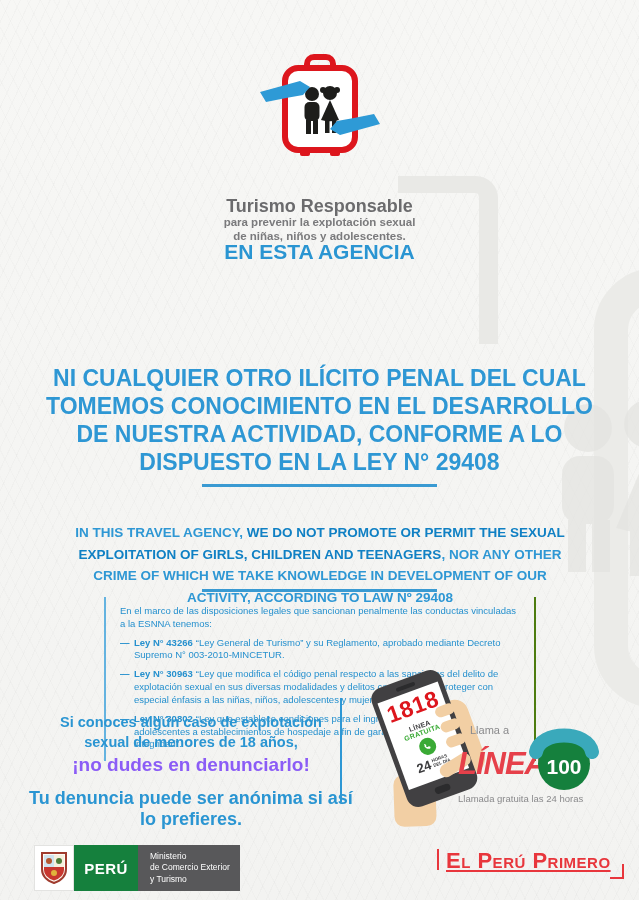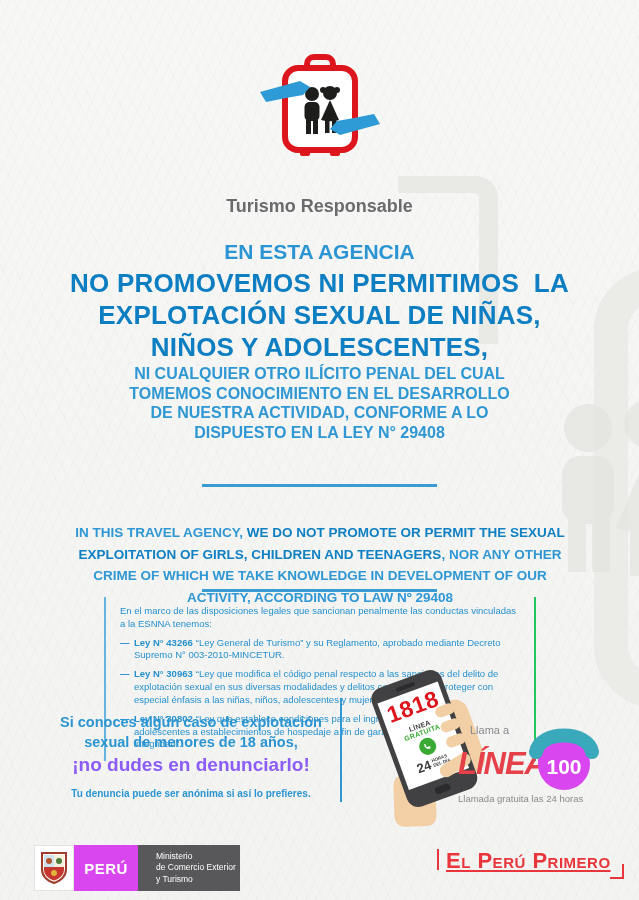--- a/index.html
+++ b/index.html
@@ -39,45 +39,45 @@
                    font-size:18px; font-weight:600; color:#6b6b6d; }
   .logo-tagline  { position:absolute; left:0; top:215px; width:639px; text-align:center;
                    font-size:11.5px; font-weight:600; color:#7a7a7c; line-height:1.25; }
 
   
   .h-intro { position:absolute; left:0; top:240px; width:639px; text-align:center;
              font-size:21px; font-weight:700; color:#2a95d2; }
   .h-bold  { position:absolute; left:0; top:268px; width:639px; text-align:center;
              font-size:26px; font-weight:800; color:#0d7ec2; line-height:1.23; letter-spacing:.2px; }
   .h-med   { position:absolute; left:0; top:364px; width:639px; text-align:center;
-             font-size:16px; font-weight:700; color:#2e97d4; line-height:1.22; }
+             font-size:23px; font-weight:700; color:#2e97d4; line-height:1.22; }
 
   .divider { position:absolute; left:202px; width:235px; height:3px; background:#3a9ad2; }
   .div-1 { top:484px; } .div-2 { top:589px; }
 
   
   .english { position:absolute; left:70px; top:498px; width:500px; text-align:center;
              font-size:13.5px; color:#2e97d4; line-height:1.6; font-weight:600;margin-top:24px; }
   .english .b { font-weight:800; color:#1080c4; }
 
   
   .legal { position:absolute; left:104px; top:597px; width:432px;
-           border-left:2px solid #64b3e0; border-right:2px solid #22c55e;
+           border-left:2px solid #64b3e0; border-right:2px solid #4d7c0f;
            padding:8px 14px 10px 14px; color:#2590ce; font-size:9.5px; line-height:1.35; }
   .legal-item { display:flex; margin-top:6px; }
   .legal-dash { width:14px; flex:0 0 14px; font-weight:800; }
   .legal-law  { font-weight:800; margin-right:3px; }
 
   
   .rep-1 { position:absolute; left:40px; top:712px; width:302px; text-align:center;
            font-size:14.5px; font-weight:600; color:#2a95d2; line-height:1.4; }
   .rep-2 { position:absolute; left:40px; top:754px; width:302px; text-align:center;
            font-size:19px; font-weight:800; color:#8b5cf6; }
   .rep-3 { position:absolute; left:28px; top:788px; width:326px; text-align:center;
-           font-size:10px; font-weight:600; color:#2a95d2; }
+           font-size:18px; font-weight:600; color:#2a95d2; }
   .v-divider { position:absolute; left:340px; top:698px; width:2px; height:104px; background:#2e97d4; }
 
   
   .phone-wrap { position:absolute; left:354px; top:690px; width:130px; height:140px; }
   .phone-rot  { position:absolute; left:14px; top:2px; transform:rotate(-20deg); }
   .arm   { position:absolute; left:-14px; top:92px; width:42px; height:52px;
            background:#f2cfa4; border-radius:10px; transform:rotate(18deg); }
   .palm  { position:absolute; left:58px; top:36px; width:30px; height:76px;
            background:#f2cfa4; border-radius:14px; }
   .phone-body { position:absolute; left:0; top:0; width:74px; height:126px;
@@ -97,35 +97,35 @@
   .finger { position:absolute; width:20px; height:11px; background:#f2cfa4; border-radius:6px; }
   .f1 { left:56px; top:38px; } .f2 { left:56px; top:54px; } .f3 { left:56px; top:70px; }
   .thumb { position:absolute; left:40px; top:92px; width:34px; height:13px;
            background:#f2cfa4; border-radius:7px; transform:rotate(-12deg); }
 
   
   .l100 { position:absolute; left:458px; top:724px; width:170px; }
   .l100-call { font-size:11px; color:#8a8a8c; margin-left:12px; }
   .l100-row  { position:relative; display:flex; align-items:center; margin-top:2px; }
   .l100-name { font-size:31px; font-weight:800; font-style:italic; color:#e6404a; letter-spacing:-1px; }
-  .l100-circle { position:relative; width:52px; height:52px; border-radius:50%; background:#d946ef;
+  .l100-circle { position:relative; width:52px; height:52px; border-radius:50%; background:#15803d;
                  margin-left:-8px; display:flex; align-items:center; justify-content:center; }
   .l100-num  { font-size:21px; font-weight:800; color:#ffffff; margin-top:6px; }
   .l100-handset { position:absolute; left:-12px; top:-13px; }
   .l100-sub  { font-size:9.5px; color:#8a8a8c; margin-top:3px; }
 
   
   .footer-left { position:absolute; left:34px; top:845px; display:flex; height:46px; }
   .coat-box { width:40px; height:46px; background:#ffffff; border:1px solid #e3e3e1;
               display:flex; align-items:center; justify-content:center; }
-  .peru-box { width:64px; height:46px; background:#d946ef; color:#ffffff;
+  .peru-box { width:64px; height:46px; background:#15803d; color:#ffffff;
               display:flex; align-items:center; justify-content:center;
               font-size:15px; font-weight:700; letter-spacing:.5px; }
   .min-box  { width:102px; height:46px; background:#58585a; color:#ffffff;
-              font-size:8.5px; line-height:1.3; display:flex; align-items:center; padding-left:18px; }
+              font-size:8.5px; line-height:1.3; display:flex; align-items:center; padding-left:12px; }
   .slogan-wrap { position:absolute; left:446px; top:848px; }
   .slogan { font-size:22px; font-weight:800; font-variant:small-caps; color:#e8363c; letter-spacing:.5px;text-decoration:underline; }
   .br-tl { position:absolute; left:-9px; top:1px; width:2px; height:21px; background:#e8363c; }
   .br-br { position:absolute; right:-13px; bottom:-5px; width:14px; height:15px;
            border-right:2px solid #e8363c; border-bottom:2px solid #e8363c; }
 </style>
 </head>
 <body>
 
 <div class="page">
@@ -160,25 +160,24 @@
       <circle cx="65" cy="36" r="3"></circle>
         <circle cx="79" cy="36" r="3"></circle>
       <path d="M72 46 L63 66 Q72 68.5 81 66 Z"></path>
       <rect x="67" y="66" width="4.5" height="13"></rect>
         <rect x="74" y="66" width="4.5" height="13"></rect>
     </g>
     <path d="M2 38 L42 27 L52 33 L45 41 L28 44 L8 48 Z" fill="#2e9ad6"></path>
     <path d="M122 70 L82 81 L72 75 L79 67 L96 64 L116 60 Z" fill="#2e9ad6"></path>
   </svg>
   <div class="logo-subtitle">Turismo Responsable</div>
+  <div class="logo-tagline pre">para prevenir la explotación sexual
+de niñas, niños y adolescentes.</div>
 
   <div class="h-intro">EN ESTA AGENCIA</div>
-  <div class="h-bold pre">NO PROMOVEMOS NI PERMITIMOS  LA
-EXPLOTACIÓN SEXUAL DE NIÑAS,
-NIÑOS Y ADOLESCENTES,</div>
   <div class="h-med pre">NI CUALQUIER OTRO ILÍCITO PENAL DEL CUAL
 TOMEMOS CONOCIMIENTO EN EL DESARROLLO
 DE NUESTRA ACTIVIDAD, CONFORME A LO
 DISPUESTO EN LA LEY N° 29408</div>
 
   <div class="divider div-1"></div>
 
   <p class="english"><span>IN THIS TRAVEL AGENCY, </span><span class="b">WE DO NOT PROMOTE OR PERMIT THE SEXUAL EXPLOITATION OF GIRLS, CHILDREN AND TEENAGERS</span><span>, NOR ANY OTHER CRIME OF WHICH WE TAKE KNOWLEDGE IN DEVELOPMENT OF OUR ACTIVITY, ACCORDING TO LAW Nº 29408</span></p>
 
   <div class="divider div-2"></div>

